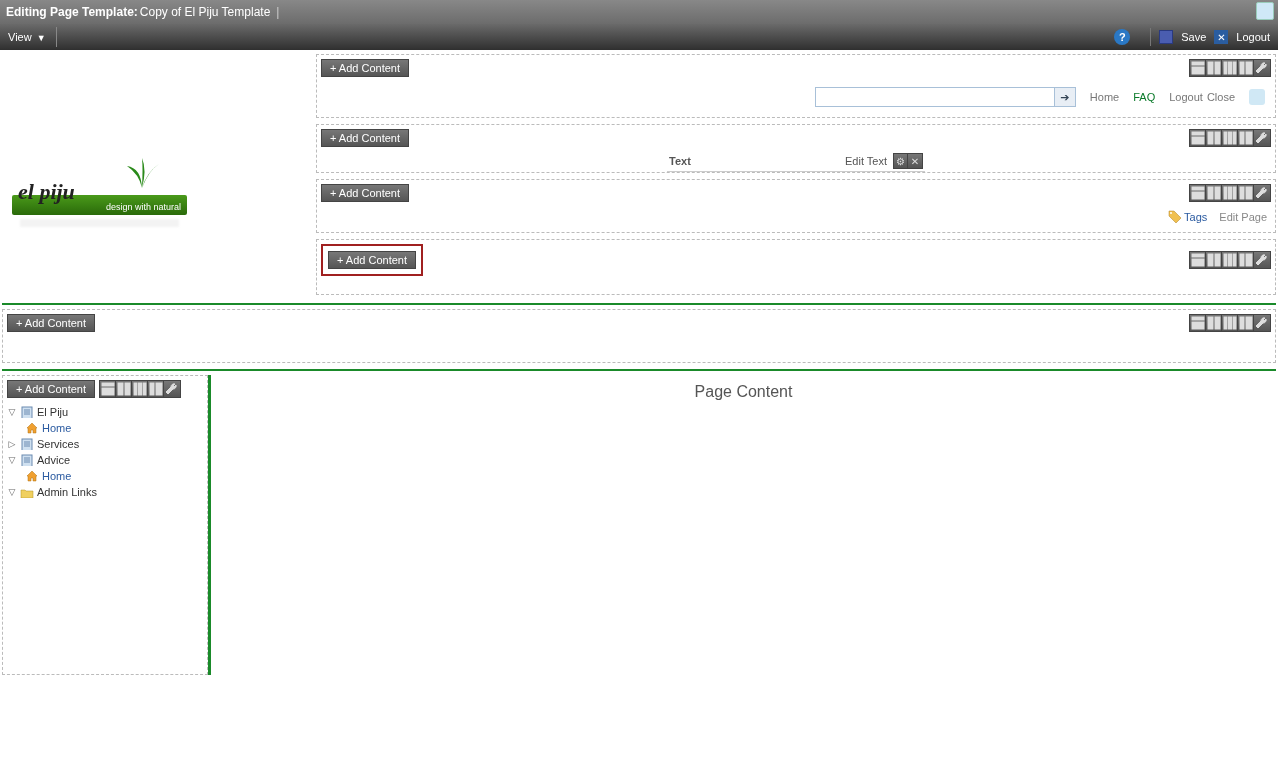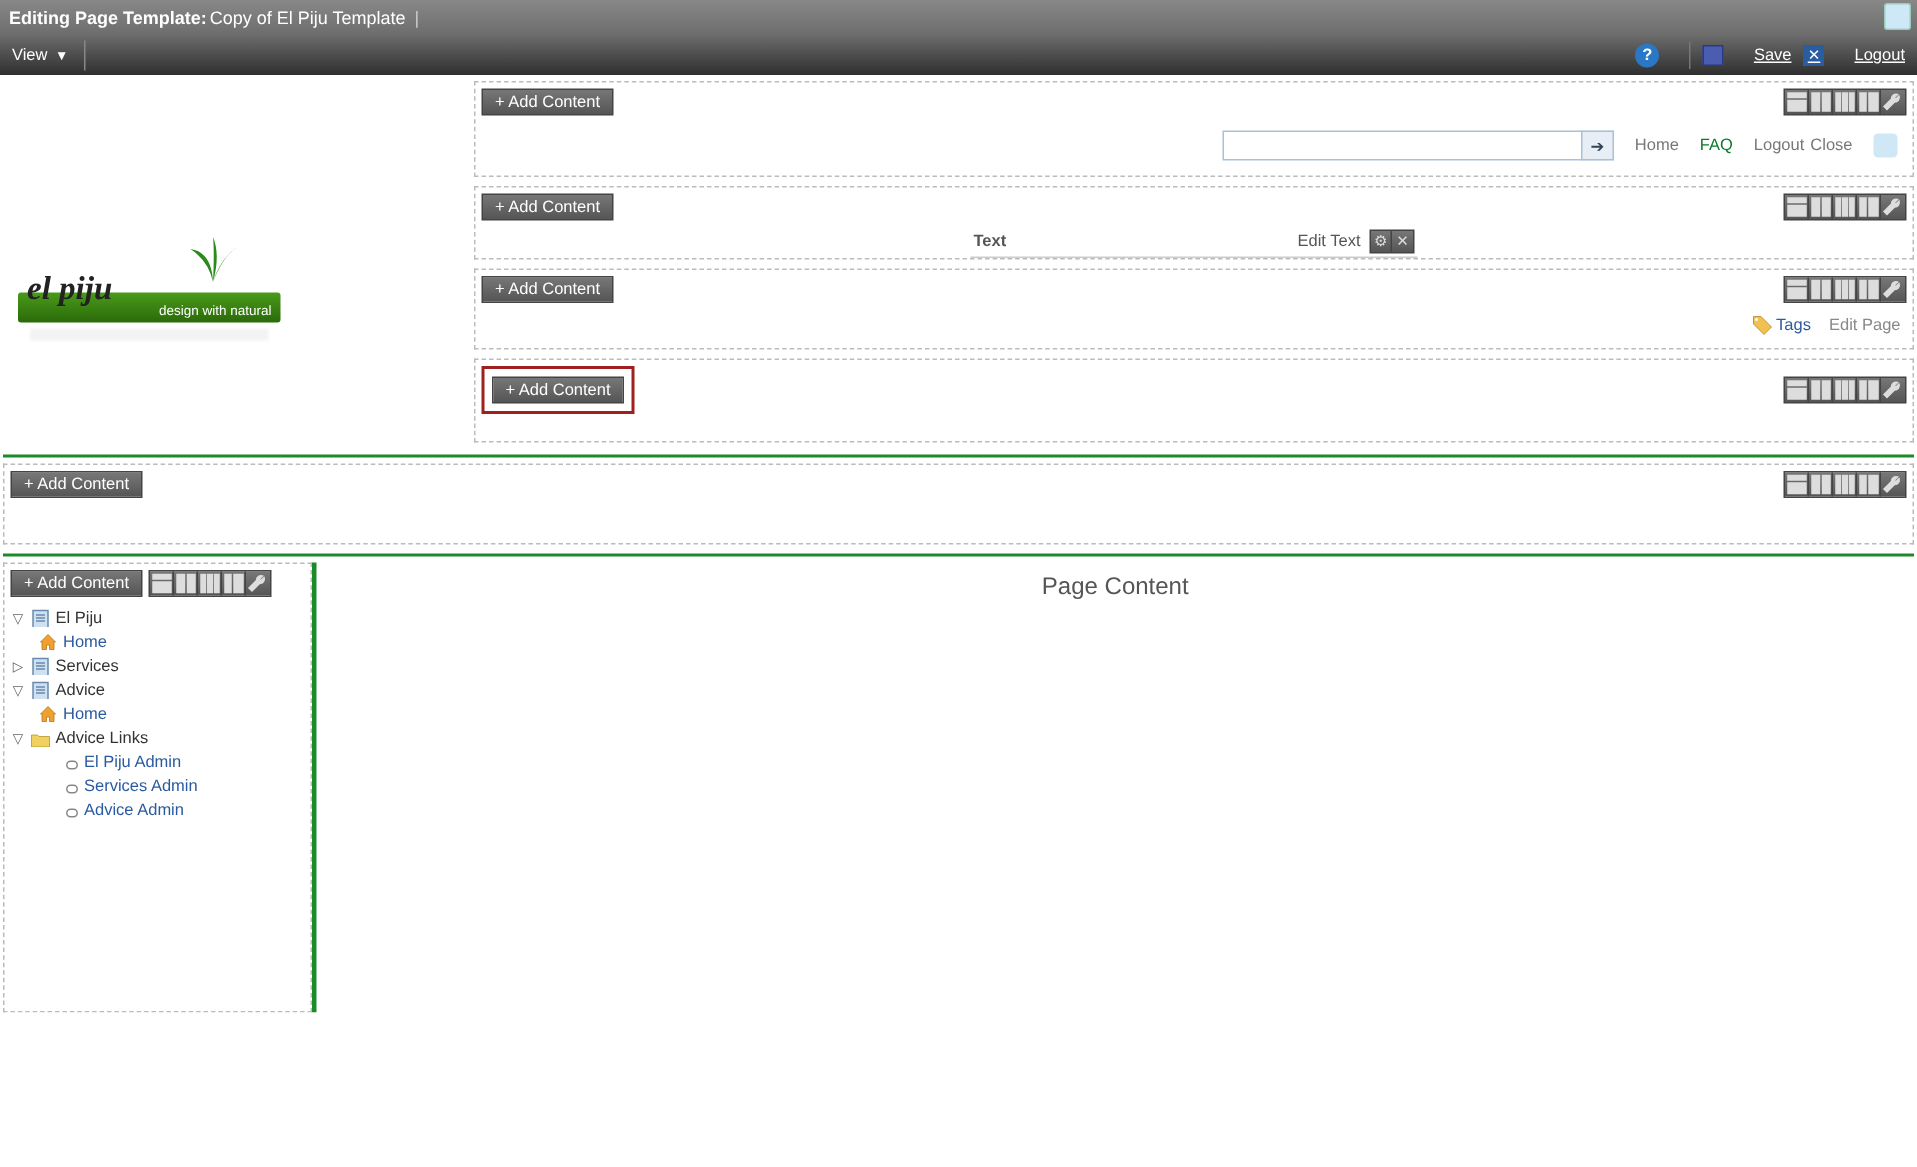--- a/index.html
+++ b/index.html
@@ -13,21 +13,21 @@
 .titlebar .title-sep { margin-left: 6px; color: #ccc; }
 .titlebar .corner-icon { position: absolute; right: 4px; top: 2px; width: 18px; height: 18px; background: #cfe8f7; border: 1px solid #9cb; border-radius: 2px; }
 
 
 .toolbar { background: linear-gradient(to bottom, #6a6a6a, #2f2f2f); height: 26px; display: flex; align-items: center; padding: 0 8px; color: #fff; }
 .toolbar .view-menu { font-size: 11px; cursor: pointer; text-align: right; }
 .toolbar .view-menu .caret { font-size: 9px; margin-left: 2px; }
 .toolbar .tb-sep { width: 1px; height: 20px; background: #888; margin: 0 10px; }
 .toolbar .spacer { flex: 1; }
 .toolbar .help-icon { width: 16px; height: 16px; background: #2a78c5; border-radius: 50%; color: #fff; font-size: 11px; display: flex; align-items: center; justify-content: center; margin-right: 10px; cursor: pointer; font-weight: bold; }
-.toolbar .tb-btn { display: flex; align-items: center; gap: 20px; margin-left: 8px; cursor: pointer; font-size: 11px; text-decoration: underline; }
+.toolbar .tb-btn { display: flex; align-items: center; gap: 8px; margin-left: 8px; cursor: pointer; font-size: 11px; }
 .toolbar .tb-btn .save-ico { width: 14px; height: 14px; background: #4a5db0; border: 1px solid #2a3a80; }
 .toolbar .tb-btn .close-ico { width: 14px; height: 14px; background: #2a5da0; color: #fff; display:flex; align-items:center; justify-content:center; font-size:10px; }
 .toolbar .tb-divider { width:1px; height:18px; background:#777; margin-left:10px; }
 
 
 .page { padding: 4px 0 0 0; }
 .row-a { display:flex; }
 .col-left { width: 316px; flex-shrink:0; }
 .col-right { flex:1; margin-right: 2px; }
 
@@ -58,21 +58,21 @@
 
 .logo-area { padding: 20px 6px 30px 6px; }
 .logo { position:relative; width:175px; height:55px; margin-left:6px; }
 .logo .bar { position:absolute; bottom:4px; left:0; right:0; height:20px; background: linear-gradient(to bottom,#4a9a1a,#2a6a0a); border-radius:2px; }
 .logo .tag { position:absolute; bottom:7px; right:6px; color:#fff; font-size:9px; }
 .logo .txt { position:absolute; bottom:14px; left:6px; font-family:'Comic Sans MS',cursive; font-size:22px; color:#222; font-weight:bold; font-style:italic; }
 .logo svg.leaves { position:absolute; top:-8px; right:20px; }
 .logo .shadow { position:absolute; bottom:-8px; left:8px; right:8px; height:8px; background: rgba(100,100,100,.08); filter:blur(1px); }
 
 
-.text-region-row { border-bottom:1px solid #ccc; display:flex; align-items:center; padding: 2px 2px; margin: 0 0; }
+.text-region-row { border-bottom:1px solid #ccc; display:flex; align-items:center; padding: 2px 2px; margin: 0 20px; }
 .text-region-row .lbl { font-size:11px; font-weight:bold; color:#555; flex:1; }
 .text-region-row .edit-lnk { font-size:11px; color:#555; margin-right:6px; cursor:pointer; }
 .mini-tools { display:flex; background: linear-gradient(to bottom,#777,#555); border:1px solid #444; }
 .mini-tools .mt { width:14px; height:14px; border-right:1px solid #444; display:flex; align-items:center; justify-content:center; color:#ddd; font-size:10px; cursor:pointer; }
 .mini-tools .mt:last-child { border-right:none; }
 .slogan { text-align:right; padding: 4px 10px 14px 0; font-size:22px; font-style:italic; color:#2a9a3a; font-family: Georgia, serif; }
 
 
 .tags-row { display:flex; justify-content:flex-end; align-items:center; gap:12px; padding: 4px 8px 8px 0; font-size:11px; }
 .tags-row .tags-lnk { color:#2a5aa0; display:flex; align-items:center; gap:2px; cursor:pointer; }
@@ -497,47 +497,21 @@
           <span class="lbl-link">Home</span>
         </div>
       </div>
       <div class="node">
         <span class="tw">▽</span>
         <span class="ico">
               <svg class="ico-folder">
                 <use href="#folder-ico"></use>
               </svg>
             </span>
-        <span class="lbl-plain">Advice Links</span>
-      </div>
-      <div class="children2">
-        <div class="node">
-          <span class="ico">
-                <svg class="ico-link">
-                  <use href="#link-ico"></use>
-                </svg>
-              </span>
-          <span class="lbl-link">El Piju Admin</span>
-        </div>
-        <div class="node">
-          <span class="ico">
-                <svg class="ico-link">
-                  <use href="#link-ico"></use>
-                </svg>
-              </span>
-          <span class="lbl-link">Services Admin</span>
-        </div>
-        <div class="node">
-          <span class="ico">
-                <svg class="ico-link">
-                  <use href="#link-ico"></use>
-                </svg>
-              </span>
-          <span class="lbl-link">Advice Admin</span>
-        </div>
+        <span class="lbl-plain">Admin Links</span>
       </div>
       <div style="height:60px;"></div>
     </div>
   </div>
   <div class="divider-vert"></div>
   <div class="content-col">
     <span class="pc-label">Page Content</span>
   </div>
 </div>
 

